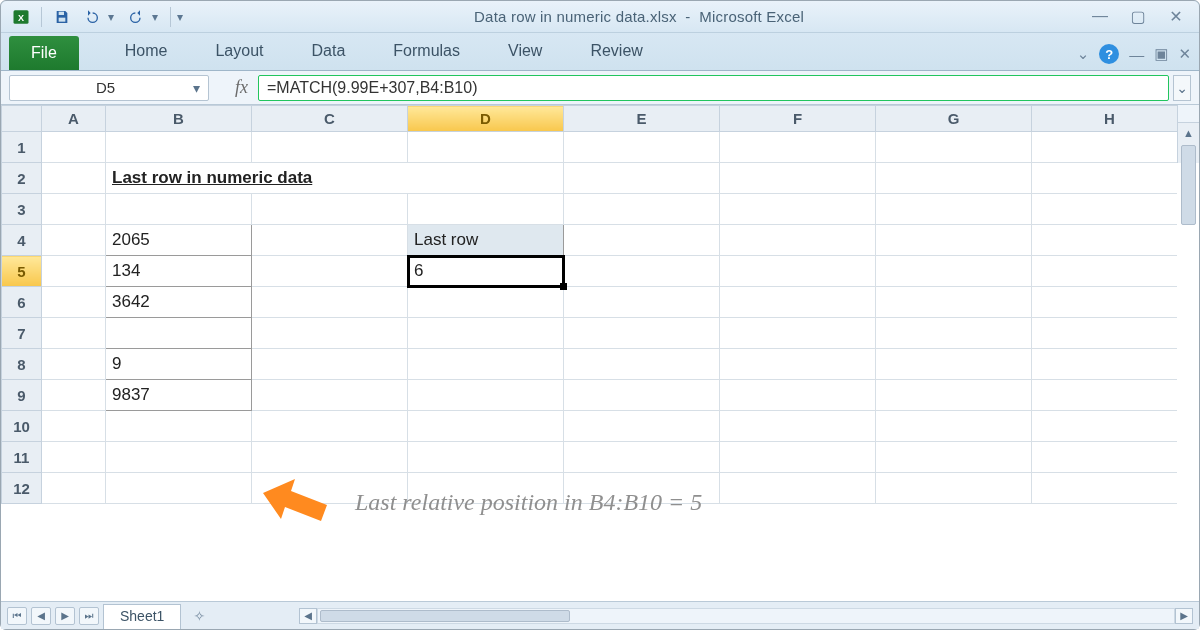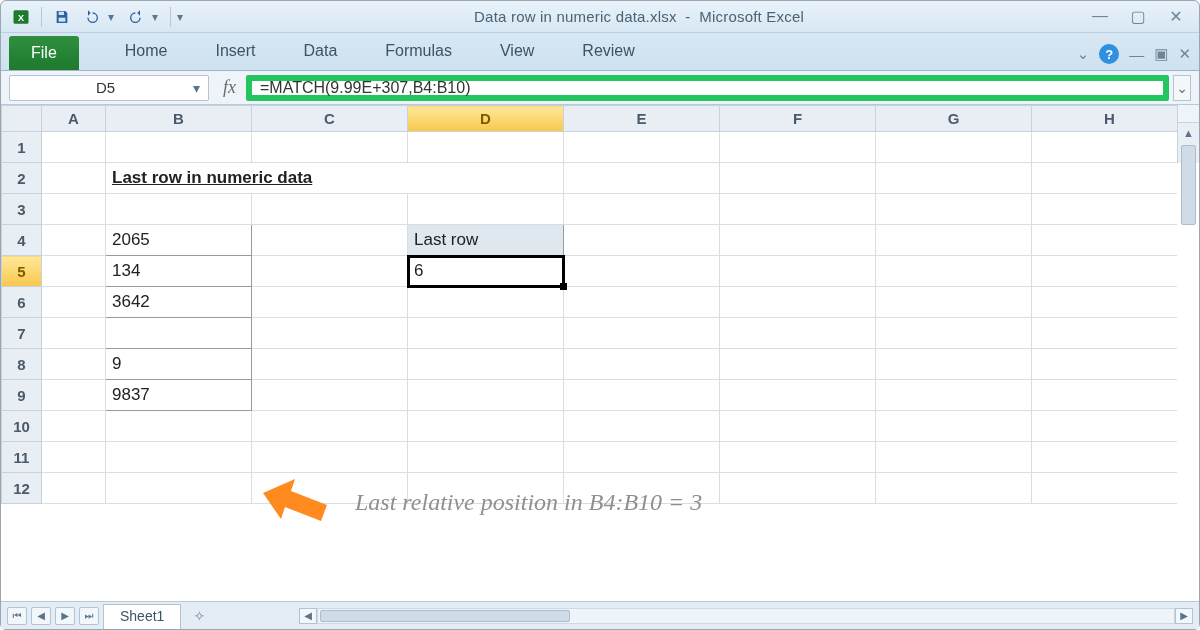--- a/index.html
+++ b/index.html
@@ -88,40 +88,40 @@
     .right-ribbon .sm { font-size: 15px; }
     .caret-down { font-size: 12px; padding-right:6px; color:#5c7792;}
     
     .formulabar {
       height: 34px;
       background: #eef4fa;
       border-bottom: 1px solid #b9c9d7;
       display: flex;
       align-items: center;
       padding: 3px 8px;
-      gap: 8px;
+      gap: 20px;
     }
     .namebox {
       width: 200px; height: 26px;
       background: #fff;
       border: 1px solid #b5c4d2;
       border-radius: 2px;
       display: flex; align-items: center;
       padding: 0 8px;
       justify-content: space-between;
     }
     .namebox span:first-child { flex:1; text-align:center; font-size:15px;}
     .fx-wrap { display:flex; align-items:center; gap:4px; flex:1; }
     .fx-lbl {
       font-style: italic; font-family: "Times New Roman", serif;
       color:#6b6b6b; font-size:18px; padding:0 6px;
     }
     .fx-input {
       flex:1; height:26px; background:#fff;
-      border:6px solid #22c55e; border-radius:2px;
+      border:1px solid #22c55e; border-radius:2px;
       padding:0 8px; font-size:16px; display:flex; align-items:center;
     }
     .fx-drop {
       width:18px; height:26px; display:flex; align-items:center; justify-content:center;
       border:1px solid #b5c4d2; background:#f4f8fb; color:#5b748c;
     }
     
     .sheetwrap { flex:1; display:flex; background:#fff; position:relative; }
     .grid-outer { flex:1; position:relative; overflow:hidden; }
     table.grid {
@@ -293,21 +293,21 @@
     <div class="winctrl">
       <span>―</span>
       <span>▢</span>
       <span>✕</span>
     </div>
   </div>
 
   <div class="tabstrip">
     <div class="file-tab">File</div>
     <div class="ribbon-tab">Home</div>
-    <div class="ribbon-tab">Insert</div>
+    <div class="ribbon-tab">Layout</div>
     <div class="ribbon-tab">Data</div>
     <div class="ribbon-tab">Formulas</div>
     <div class="ribbon-tab">View</div>
     <div class="ribbon-tab">Review</div>
     <div class="right-ribbon">
       <span class="sm">⌄</span>
       <span class="help-icon">?</span>
       <span class="sm">―</span>
       <span class="sm">▣</span>
       <span class="sm">✕</span>
@@ -484,21 +484,21 @@
               <td class="cell"></td>
               <td class="cell"></td>
             </tr>
       </tbody>
         </table>
 
       <div class="annot">
         <svg width="70" height="50" viewBox="0 0 70 50">
           <polygon points="2,16 34,2 30,14 66,28 60,44 24,30 20,42" fill="#ff8a1f"></polygon>
         </svg>
-        <div class="annot-text">Last relative position in B4:B10 = 3</div>
+        <div class="annot-text">Last relative position in B4:B10 = 5</div>
       </div>
     </div>
     <div style="display:flex;flex-direction:column;">
       <div class="splitbox"></div>
       <div class="vscroll">
         <div class="arrow">▲</div>
         <div class="track">
             <div class="thumb"></div>
           </div>
         <div class="arrow">▼</div>

